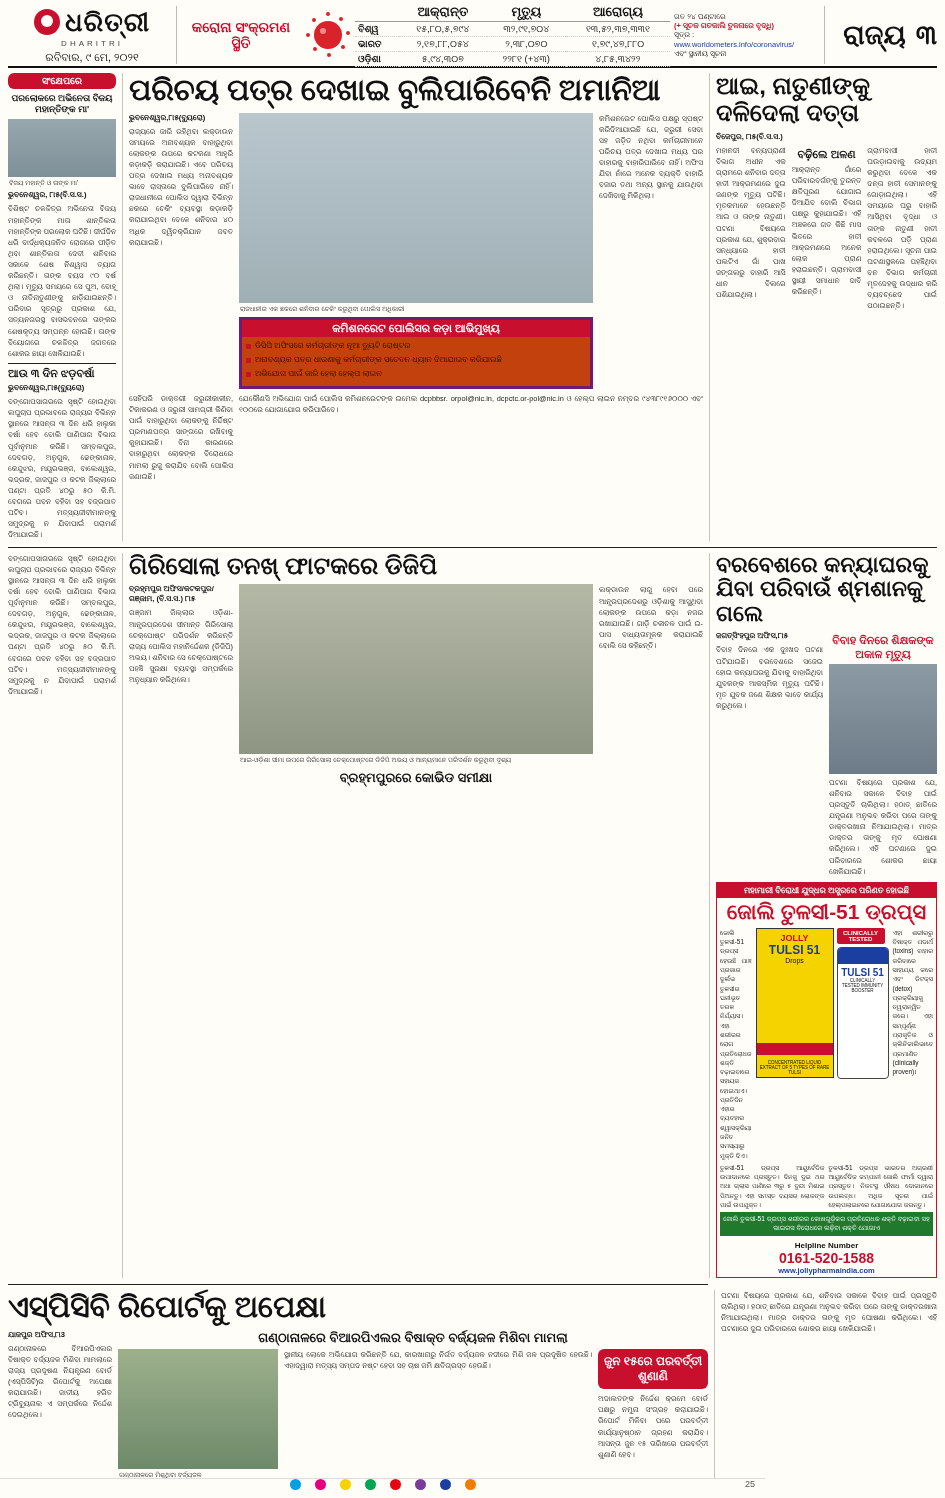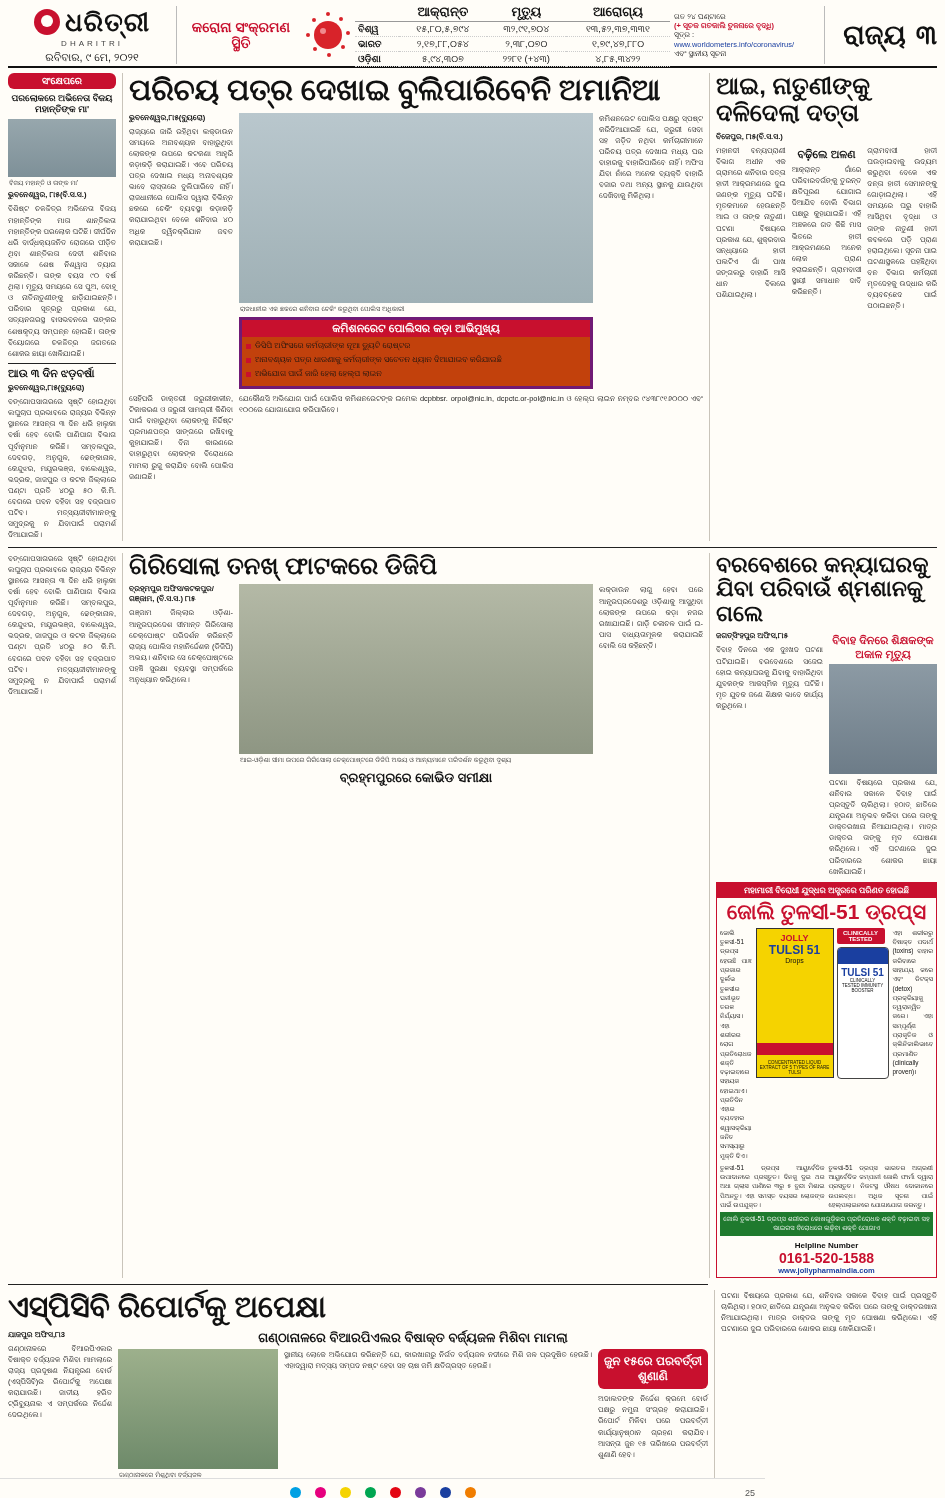--- a/index.html
+++ b/index.html
@@ -91,21 +91,21 @@
   .bottle .cap-b { height:16px; background:#1a3fa0; border-radius:3px 3px 0 0; }
   .bottle .lab { margin:4px 3px; }
   .bottle .lab .n { color:#1a3fa0; font-size:10px; font-weight:bold; text-align:center; line-height:1; }
   .clinic { background:#c8102e; color:#fff; font-size:6px; font-weight:bold; text-align:center; border-radius:2px; padding:2px; width:48px; }
   .green-note { background:#1f7a2e; color:#fff; font-size:6.6px; line-height:1.35; padding:3px; margin:3px; text-align:center; }
   .helpline { text-align:center; font-size:8px; font-weight:bold; padding:2px; }
   .helpline .num { color:#c8102e; font-size:14px; }
   .helpline .web { color:#1a3fa0; font-size:7.5px; }
 
   
-  .footbar { position:absolute; left:0; bottom:0; width:765px; height:20px; display:flex; align-items:flex-end; background:#fffdf8; border-top:1px solid #ddd;}
+  .footbar { position:absolute; left:0; bottom:0; width:765px; height:20px; display:flex; align-items:flex-start; background:#fffdf8; border-top:1px solid #ddd;}
   .dots { display:flex; gap:14px; margin:0 auto; }
   .dot { width:11px; height:11px; border-radius:50%; }
   .pagenum { position:absolute; right:10px; font-size:9px; color:#555; }
 </style>
 </head>
 <body>
 
 <div class="page">
 
   <div class="masthead">

